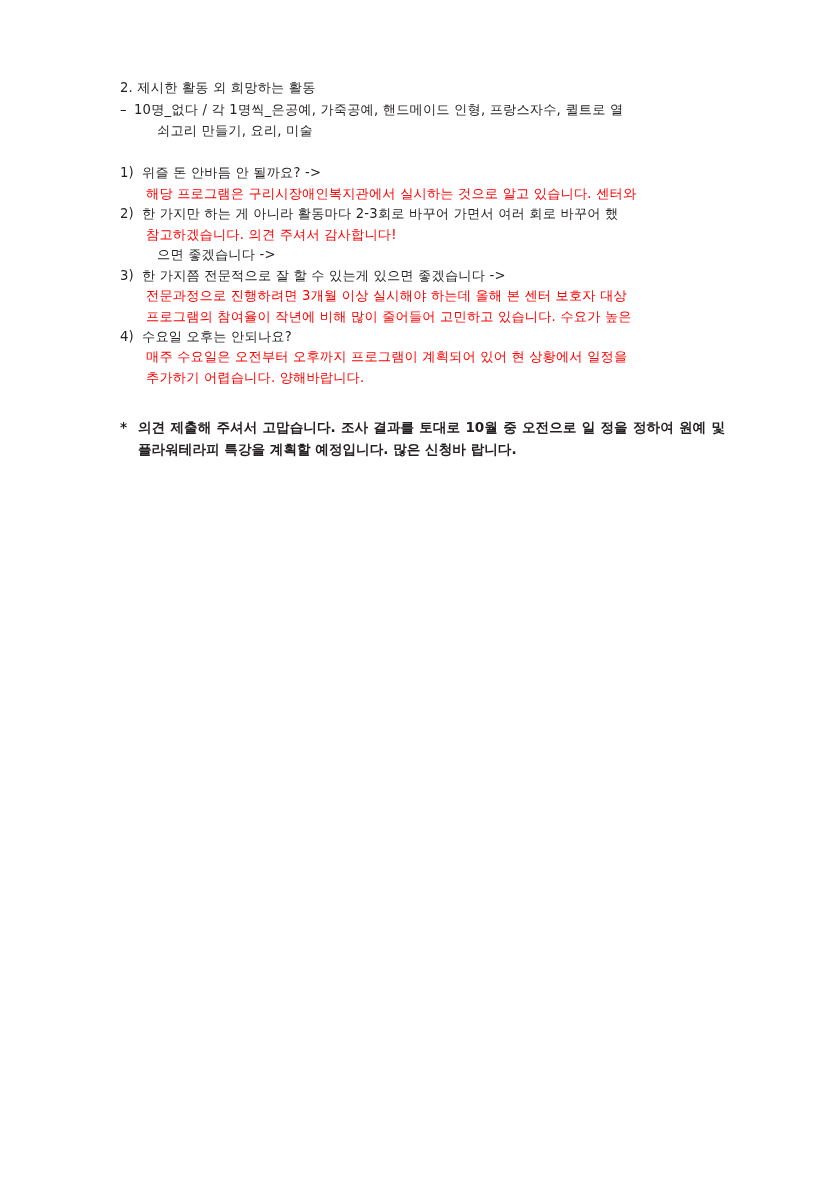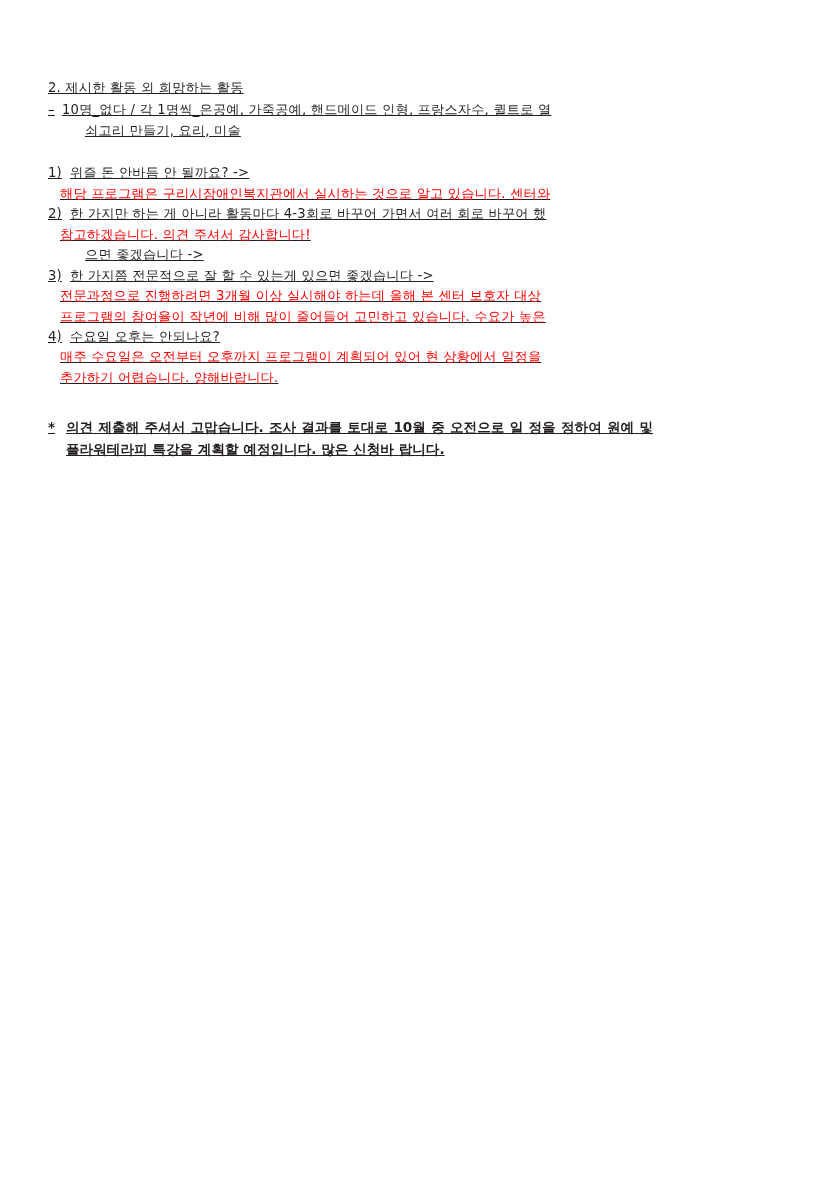--- a/index.html
+++ b/index.html
@@ -15,22 +15,21 @@
     position: relative;
     overflow: hidden;
   }
   .page {
     position: absolute;
     top: 0;
     left: 0;
     width: 835px;
     height: 1181px;
     box-sizing: border-box;
-    padding: 78px 115px 0 48px;
-    text-decoration: underline;
+    padding: 78px 115px 0 120px;
   }
   .content {
     width: 605px;
   }
   .blk {
     font-size: 13.2px;
     line-height: 1.55;
     letter-spacing: 0.2px;
   }
   .q {
@@ -41,21 +40,21 @@
     white-space: pre;
   }
   .body-txt {
     flex: 1 1 auto;
     text-align: justify;
     text-justify: inter-character;
   }
   .gap-lg { height: 22px; }
 
   .ans {
-    margin-left: 12px;
+    margin-left: 26px;
     color: #ff0000;
     text-align: justify;
     text-justify: inter-character;
   }
   .sect-head {
     margin-bottom: 2px;
   }
   .final {
     display: flex;
     align-items: flex-start;
@@ -103,21 +102,21 @@
 
 
     <div class="blk q item-line">
       <span class="marker">1)</span>
       <span class="body-txt">위즐 돈 안바듬 안 될까요? -&gt;</span>
     </div>
     <div class="blk ans">해당 프로그램은 구리시장애인복지관에서 실시하는 것으로 알고 있습니다. 센터와</div>
 
     <div class="blk q item-line">
       <span class="marker">2)</span>
-      <span class="body-txt">한 가지만 하는 게 아니라 활동마다 4-3회로 바꾸어 가면서 여러 회로 바꾸어 했</span>
+      <span class="body-txt">한 가지만 하는 게 아니라 활동마다 2-3회로 바꾸어 가면서 여러 회로 바꾸어 했</span>
     </div>
     <div class="blk ans">참고하겠습니다. 의견 주셔서 감사합니다!</div>
     <div class="blk q sub-ind">으면 좋겠습니다 -&gt;</div>
 
     <div class="blk q item-line">
       <span class="marker">3)</span>
       <span class="body-txt">한 가지쯤 전문적으로 잘 할 수 있는게 있으면 좋겠습니다 -&gt;</span>
     </div>
     <div class="blk ans">전문과정으로 진행하려면 3개월 이상 실시해야 하는데 올해 본 센터 보호자 대상</div>
     <div class="blk ans">프로그램의 참여율이 작년에 비해 많이 줄어들어 고민하고 있습니다. 수요가 높은</div>

